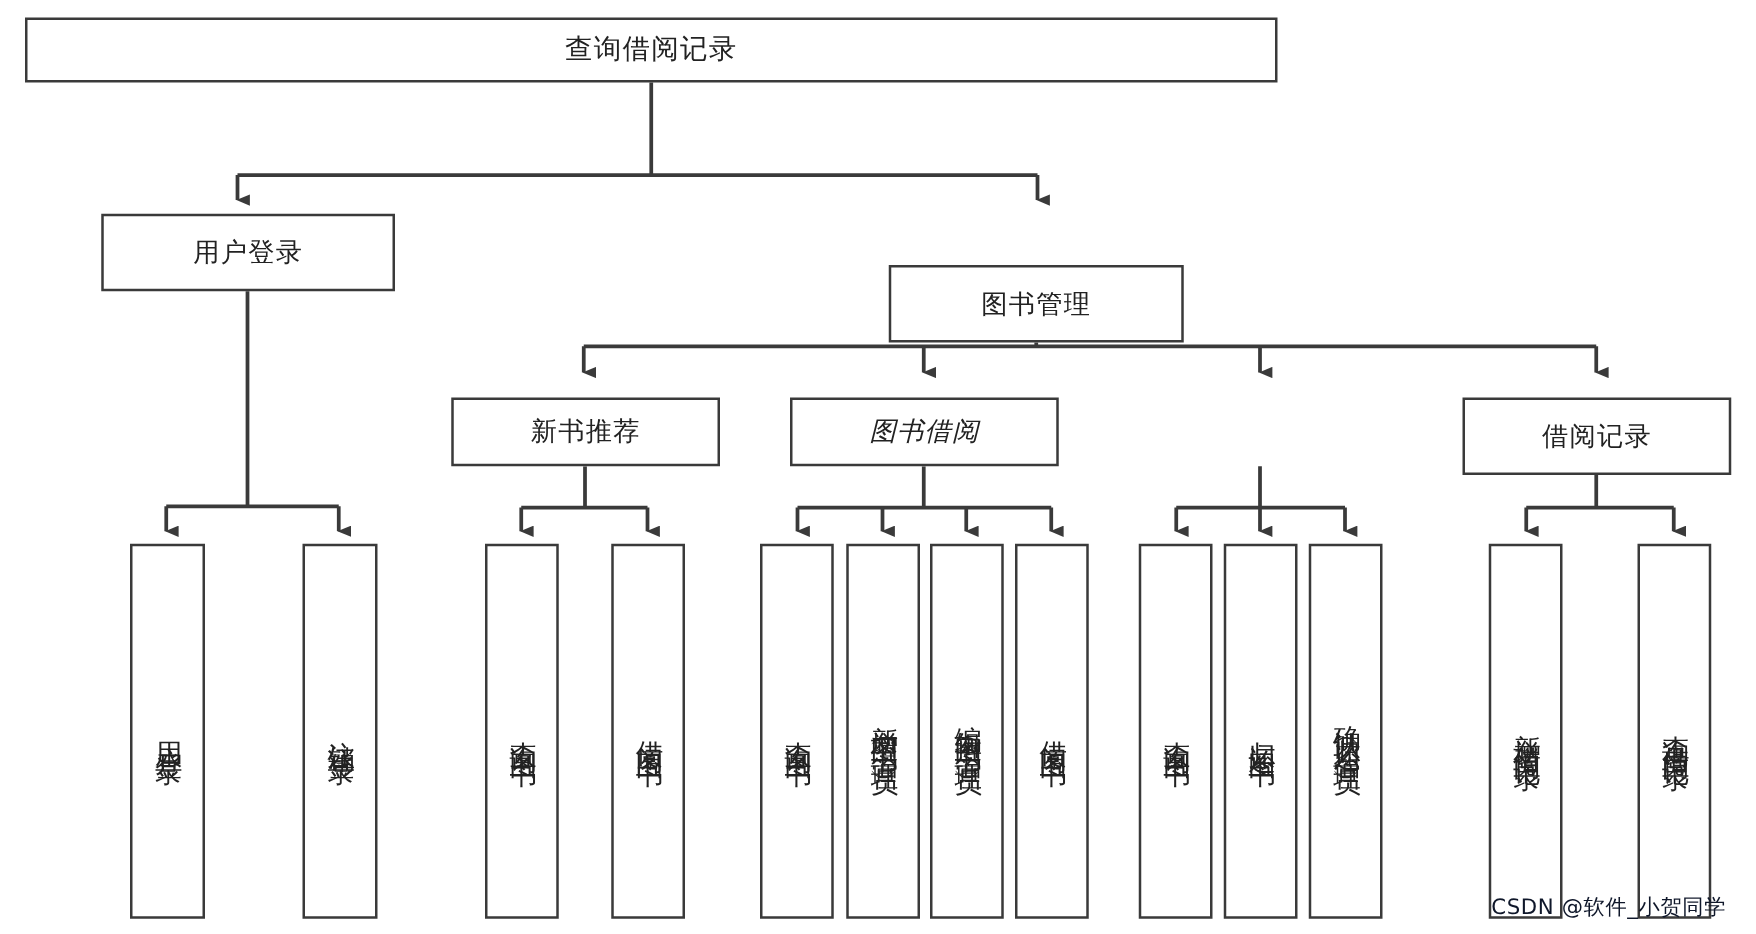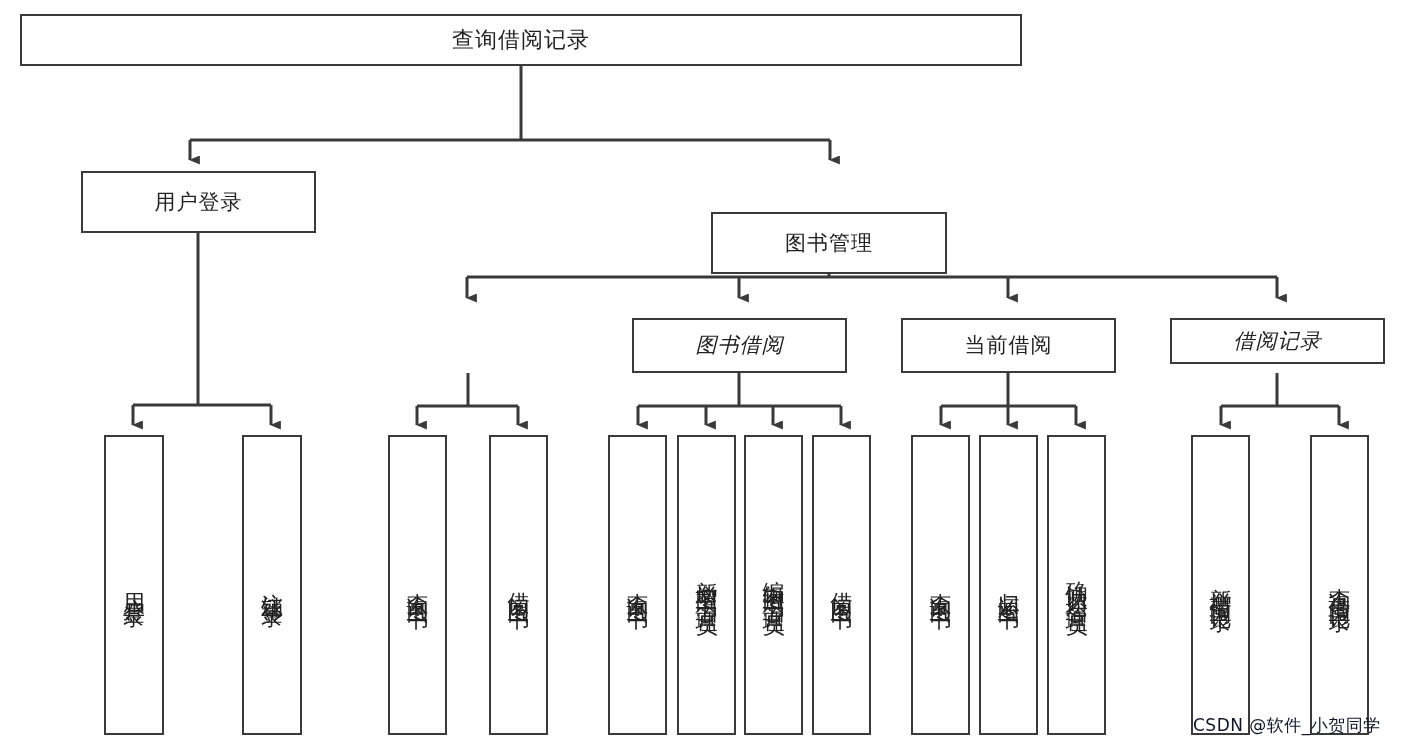--- a/index.html
+++ b/index.html
@@ -135,27 +135,27 @@
     <span class="label">查询借阅记录</span>
   </div>
 
   <div class="node h" style="left:81px; top:171px; width:235px; height:62px;">
     <span class="label">用户登录</span>
   </div>
   <div class="node h" style="left:711px; top:171px; width:236px; height:62px;margin-top:41px;">
     <span class="label">图书管理</span>
   </div>
 
+  <div class="node h" style="left:361px; top:318px; width:215px; height:55px;">
+    <span class="label">新书推荐</span>
+  </div>
   <div class="node h" style="left:632px; top:318px; width:215px; height:55px;font-style:italic;">
     <span class="label">图书借阅</span>
   </div>
-  <div class="node h" style="left:901px; top:318px; width:215px; height:55px;">
-    <span class="label">当前借阅</span>
-  </div>
-  <div class="node h" style="left:1170px; top:318px; width:215px; height:46px;font-style:italic;">
+  <div class="node h" style="left:1170px; top:318px; width:215px; height:62px;">
     <span class="label">借阅记录</span>
   </div>
 
   <div class="node v" style="left:104px; top:435px; width:60px; height:300px;">
     <span class="label">用户登录</span>
   </div>
   <div class="node v" style="left:242px; top:435px; width:60px; height:300px;">
     <span class="label">注销登录</span>
   </div>
 

